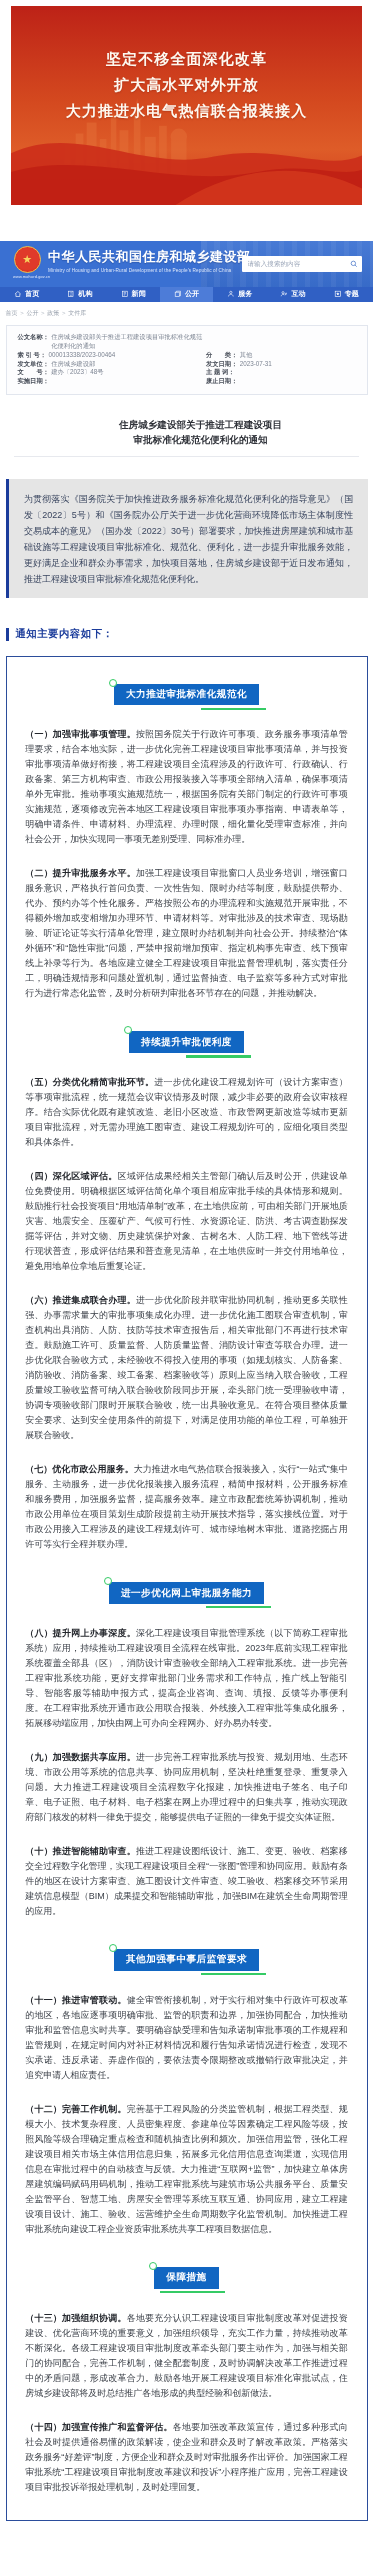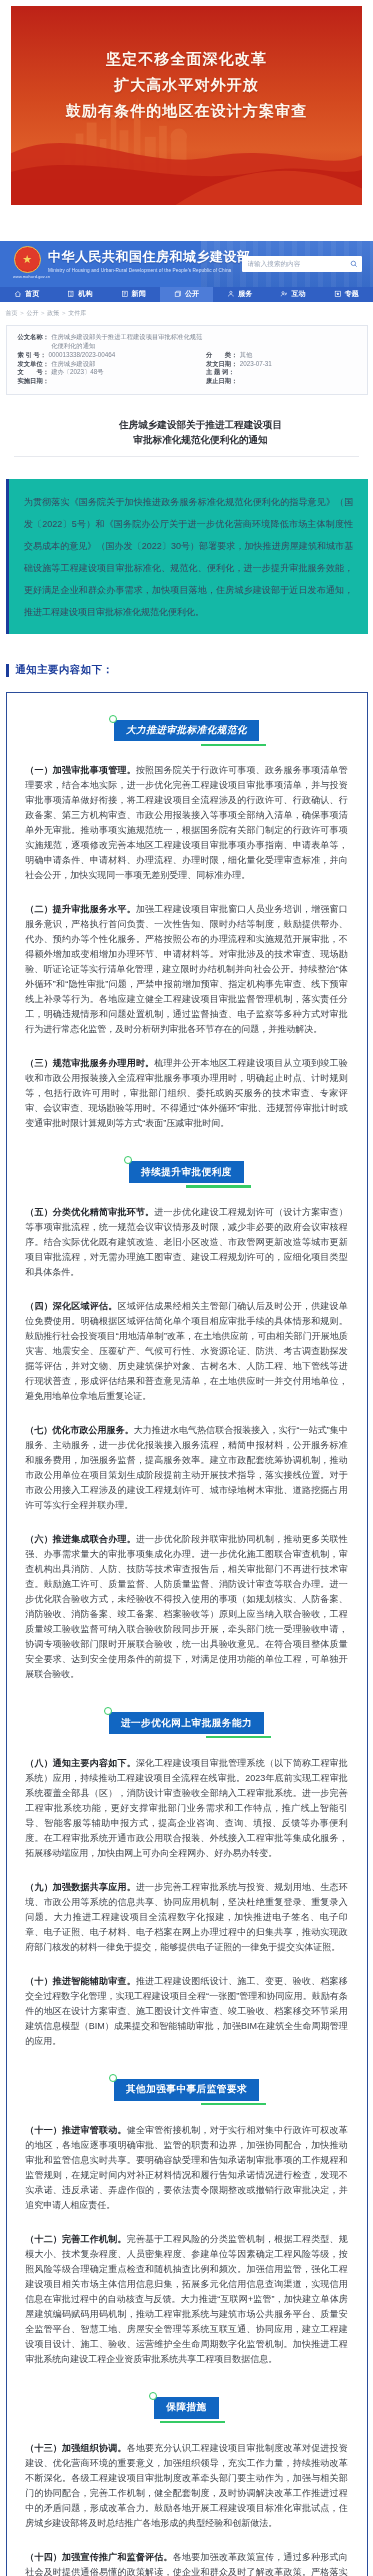--- a/index.html
+++ b/index.html
@@ -58,32 +58,32 @@
   .meta-cell.left{flex:0 0 54%;}
   .meta-cell.right{flex:1;}
   .meta-label{font-weight:bold;color:#454b56;white-space:pre;}
   .meta-value{color:#7c8492;margin-left:2.2px;}
 
   
   .doc-title{margin-top:22px;text-align:center;font-weight:bold;font-size:9.6px;
     line-height:15px;color:#30333a;padding-left:28px;}
   .title-rule{border:0;border-top:0.5px solid #e7e9ee;margin:9.3px 13.7px 0;}
 
-  .intro-box{margin:22px 5.5px 0;background:#14b8a6;border-left:3.3px solid #1b3c9b;
-    padding:11.5px 14.3px 11.5px 15.4px;font-size:9px;line-height:22px;color:#39455f;
+  .intro-box{margin:22px 5.5px 0;background:#e5e5e5;border-left:3.3px solid #1b3c9b;
+    padding:11.5px 14.3px 11.5px 15.4px;font-size:9px;line-height:16px;color:#39455f;
     text-align:justify;}
 
   .section-heading{margin:28.5px 5.5px 0;display:flex;align-items:flex-end;}
   .heading-bar{width:3.3px;height:13px;background:#1b3c9b;margin-right:6.6px;}
   .heading-text{font-size:10.4px;font-weight:bold;color:#1b3c9b;letter-spacing:0.5px;}
 
   .content-box{margin:15.4px 5.5px 0;border:1.1px solid #2b4d9b;background:#ffffff;
     padding:12px 18.7px 25px;}
   .badge-row{text-align:center;margin:30px 0 22px;}
-  .badge-row:first-child{margin-top:14.3px;font-style:italic;}
+  .badge-row:first-child{margin-top:14.3px;}
   .badge{position:relative;display:inline-block;background:#1166c2;color:#ffffff;
     font-size:9.6px;font-weight:bold;letter-spacing:0.5px;padding:4.4px 12px;}
   .badge::before{content:"";position:absolute;left:-5px;top:-5px;width:6px;height:6px;
     border:1.6px solid #35cb65;border-radius:50%;background:#ffffff;}
   .badge::after{content:"";position:absolute;right:-6.6px;bottom:-4.4px;width:65px;height:2.2px;
     background:#35cb65;}
   .para{margin:19px 0 0;font-size:9px;line-height:15px;color:#3a3f47;
     text-align:justify;}
   .para strong{color:#24272d;}
 </style>
@@ -114,21 +114,21 @@
       <rect x="292" y="244" width="28" height="68"></rect>
       <rect x="98" y="252" width="10" height="60"></rect>
     </g>
     <path d="M0 268 C 120 212 240 302 370 274 C 490 250 572 302 640 272 L640 362 L0 362 Z" fill="#cc2f1a" opacity="0.92"></path>
     <path d="M0 302 C 140 262 300 332 450 302 C 540 284 600 312 640 298 L640 362 L0 362 Z" fill="#c01f14" opacity="0.92"></path>
     <path d="M300 362 C 410 288 540 282 640 332 L640 362 Z" fill="#d2371c" opacity="0.85"></path>
   </svg>
   <div class="banner-text">
     <div>坚定不移全面深化改革</div>
     <div>扩大高水平对外开放</div>
-    <div>鼓励有条件的地区在设计方案审查</div>
+    <div>大力推进水电气热信联合报装接入</div>
   </div>
 </div>
 
 <div class="site-header">
   <div class="header-main">
     <div class="logo-wrap">
       <div class="emblem">
         <span>★</span>
       </div>
       <div class="site-url">www.mohurd.gov.cn</div>
@@ -279,28 +279,27 @@
 
 <div class="section-heading">
   <span class="heading-bar"></span>
   <span class="heading-text">通知主要内容如下：</span>
 </div>
 
 <div class="content-box" id="content-box">
     <div class="badge-row"><div class="badge">大力推进审批标准化规范化</div></div>
     <p class="para"><strong>（一）加强审批事项管理。</strong>按照国务院关于行政许可事项、政务服务事项清单管理要求，结合本地实际，进一步优化完善工程建设项目审批事项清单，并与投资审批事项清单做好衔接，将工程建设项目全流程涉及的行政许可、行政确认、行政备案、第三方机构审查、市政公用报装接入等事项全部纳入清单，确保事项清单外无审批。推动事项实施规范统一，根据国务院有关部门制定的行政许可事项实施规范，逐项修改完善本地区工程建设项目审批事项办事指南、申请表单等，明确申请条件、申请材料、办理流程、办理时限，细化量化受理审查标准，并向社会公开，加快实现同一事项无差别受理、同标准办理。</p>
     <p class="para"><strong>（二）提升审批服务水平。</strong>加强工程建设项目审批窗口人员业务培训，增强窗口服务意识，严格执行首问负责、一次性告知、限时办结等制度，鼓励提供帮办、代办、预约办等个性化服务。严格按照公布的办理流程和实施规范开展审批，不得额外增加或变相增加办理环节、申请材料等。对审批涉及的技术审查、现场勘验、听证论证等实行清单化管理，建立限时办结机制并向社会公开。持续整治“体外循环”和“隐性审批”问题，严禁申报前增加预审、指定机构事先审查、线下预审线上补录等行为。各地应建立健全工程建设项目审批监督管理机制，落实责任分工，明确违规情形和问题处置机制，通过监督抽查、电子监察等多种方式对审批行为进行常态化监管，及时分析研判审批各环节存在的问题，并推动解决。</p>
-    <p class="para"><strong>（三）规范审批服务办理用时。</strong>梳理并公开本地区工程建设项目从立项到竣工验收和市政公用报装接入全流程审批服务事项办理用时，明确起止时点、计时规则等，包括行政许可用时，审批部门组织、委托或购买服务的技术审查、专家评审、会议审查、现场勘验等用时。不得通过“体外循环”审批、违规暂停审批计时或变通审批时限计算规则等方式“表面”压减审批时间。</p>
     <div class="badge-row"><div class="badge">持续提升审批便利度</div></div>
     <p class="para"><strong>（五）分类优化精简审批环节。</strong>进一步优化建设工程规划许可（设计方案审查）等事项审批流程，统一规范会议审议情形及时限，减少非必要的政府会议审核程序。结合实际优化既有建筑改造、老旧小区改造、市政管网更新改造等城市更新项目审批流程，对无需办理施工图审查、建设工程规划许可的，应细化项目类型和具体条件。</p>
     <p class="para"><strong>（四）深化区域评估。</strong>区域评估成果经相关主管部门确认后及时公开，供建设单位免费使用。明确根据区域评估简化单个项目相应审批手续的具体情形和规则。鼓励推行社会投资项目“用地清单制”改革，在土地供应前，可由相关部门开展地质灾害、地震安全、压覆矿产、气候可行性、水资源论证、防洪、考古调查勘探发掘等评估，并对文物、历史建筑保护对象、古树名木、人防工程、地下管线等进行现状普查，形成评估结果和普查意见清单，在土地供应时一并交付用地单位，避免用地单位拿地后重复论证。</p>
+    <p class="para"><strong>（六）推进集成联合办理。</strong>进一步优化阶段并联审批协同机制，推动更多关联性强、办事需求量大的审批事项集成化办理。进一步优化施工图联合审查机制，审查机构出具消防、人防、技防等技术审查报告后，相关审批部门不再进行技术审查。鼓励施工许可、质量监督、人防质量监督、消防设计审查等联合办理。进一步优化联合验收方式，未经验收不得投入使用的事项（如规划核实、人防备案、消防验收、消防备案、竣工备案、档案验收等）原则上应当纳入联合验收，工程质量竣工验收监督可纳入联合验收阶段同步开展，牵头部门统一受理验收申请，协调专项验收部门限时开展联合验收，统一出具验收意见。在符合项目整体质量安全要求、达到安全使用条件的前提下，对满足使用功能的单位工程，可单独开展联合验收。</p>
     <p class="para"><strong>（七）优化市政公用服务。</strong>大力推进水电气热信联合报装接入，实行“一站式”集中服务、主动服务，进一步优化报装接入服务流程，精简申报材料，公开服务标准和服务费用，加强服务监督，提高服务效率。建立市政配套统筹协调机制，推动市政公用单位在项目策划生成阶段提前主动开展技术指导，落实接线位置。对于市政公用接入工程涉及的建设工程规划许可、城市绿地树木审批、道路挖掘占用许可等实行全程并联办理。</p>
-    <p class="para"><strong>（六）推进集成联合办理。</strong>进一步优化阶段并联审批协同机制，推动更多关联性强、办事需求量大的审批事项集成化办理。进一步优化施工图联合审查机制，审查机构出具消防、人防、技防等技术审查报告后，相关审批部门不再进行技术审查。鼓励施工许可、质量监督、人防质量监督、消防设计审查等联合办理。进一步优化联合验收方式，未经验收不得投入使用的事项（如规划核实、人防备案、消防验收、消防备案、竣工备案、档案验收等）原则上应当纳入联合验收，工程质量竣工验收监督可纳入联合验收阶段同步开展，牵头部门统一受理验收申请，协调专项验收部门限时开展联合验收，统一出具验收意见。在符合项目整体质量安全要求、达到安全使用条件的前提下，对满足使用功能的单位工程，可单独开展联合验收。</p>
     <div class="badge-row"><div class="badge">进一步优化网上审批服务能力</div></div>
-    <p class="para"><strong>（八）通知主要内容如下。</strong>深化工程建设项目审批管理系统（以下简称工程审批系统）应用，持续推动工程建设项目全流程在线审批。2023年底前实现工程审批系统覆盖全部县（区），消防设计审查验收全部纳入工程审批系统。进一步完善工程审批系统功能，更好支撑审批部门业务需求和工作特点，推广线上智能引导、智能客服等辅助申报方式，提高企业咨询、查询、填报、反馈等办事便利度。在工程审批系统开通市政公用联合报装、外线接入工程审批等集成化服务，拓展移动端应用，加快由网上可办向全程网办、好办易办转变。</p>
+    <p class="para"><strong>（八）提升网上办事深度。</strong>深化工程建设项目审批管理系统（以下简称工程审批系统）应用，持续推动工程建设项目全流程在线审批。2023年底前实现工程审批系统覆盖全部县（区），消防设计审查验收全部纳入工程审批系统。进一步完善工程审批系统功能，更好支撑审批部门业务需求和工作特点，推广线上智能引导、智能客服等辅助申报方式，提高企业咨询、查询、填报、反馈等办事便利度。在工程审批系统开通市政公用联合报装、外线接入工程审批等集成化服务，拓展移动端应用，加快由网上可办向全程网办、好办易办转变。</p>
     <p class="para"><strong>（九）加强数据共享应用。</strong>进一步完善工程审批系统与投资、规划用地、生态环境、市政公用等系统的信息共享、协同应用机制，坚决杜绝重复登录、重复录入问题。大力推进工程建设项目全流程数字化报建，加快推进电子签名、电子印章、电子证照、电子材料、电子档案在网上办理过程中的归集共享，推动实现政府部门核发的材料一律免于提交，能够提供电子证照的一律免于提交实体证照。</p>
     <p class="para"><strong>（十）推进智能辅助审查。</strong>推进工程建设图纸设计、施工、变更、验收、档案移交全过程数字化管理，实现工程建设项目全程“一张图”管理和协同应用。鼓励有条件的地区在设计方案审查、施工图设计文件审查、竣工验收、档案移交环节采用建筑信息模型（BIM）成果提交和智能辅助审批，加强BIM在建筑全生命周期管理的应用。</p>
     <div class="badge-row"><div class="badge">其他加强事中事后监管要求</div></div>
     <p class="para"><strong>（十一）推进审管联动。</strong>健全审管衔接机制，对于实行相对集中行政许可权改革的地区，各地应逐事项明确审批、监管的职责和边界，加强协同配合，加快推动审批和监管信息实时共享。要明确容缺受理和告知承诺制审批事项的工作规程和监管规则，在规定时间内对补正材料情况和履行告知承诺情况进行检查，发现不实承诺、违反承诺、弄虚作假的，要依法责令限期整改或撤销行政审批决定，并追究申请人相应责任。</p>
     <p class="para"><strong>（十二）完善工作机制。</strong>完善基于工程风险的分类监管机制，根据工程类型、规模大小、技术复杂程度、人员密集程度、参建单位等因素确定工程风险等级，按照风险等级合理确定重点检查和随机抽查比例和频次。加强信用监管，强化工程建设项目相关市场主体信用信息归集，拓展多元化信用信息查询渠道，实现信用信息在审批过程中的自动核查与反馈。大力推进“互联网+监管”，加快建立单体房屋建筑编码赋码用码机制，推动工程审批系统与建筑市场公共服务平台、质量安全监管平台、智慧工地、房屋安全管理等系统互联互通、协同应用，建立工程建设项目设计、施工、验收、运营维护全生命周期数字化监管机制。加快推进工程审批系统向建设工程企业资质审批系统共享工程项目数据信息。</p>
     <div class="badge-row"><div class="badge">保障措施</div></div>
     <p class="para"><strong>（十三）加强组织协调。</strong>各地要充分认识工程建设项目审批制度改革对促进投资建设、优化营商环境的重要意义，加强组织领导，充实工作力量，持续推动改革不断深化。各级工程建设项目审批制度改革牵头部门要主动作为，加强与相关部门的协同配合，完善工作机制，健全配套制度，及时协调解决改革工作推进过程中的矛盾问题，形成改革合力。鼓励各地开展工程建设项目标准化审批试点，住房城乡建设部将及时总结推广各地形成的典型经验和创新做法。</p>
     <p class="para"><strong>（十四）加强宣传推广和监督评估。</strong>各地要加强改革政策宣传，通过多种形式向社会及时提供通俗易懂的政策解读，使企业和群众及时了解改革政策。严格落实政务服务“好差评”制度，方便企业和群众及时对审批服务作出评价。加强国家工程审批系统“工程建设项目审批制度改革建议和投诉”小程序推广应用，完善工程建设项目审批投诉举报处理机制，及时处理回复。</p>
   </div>
 

